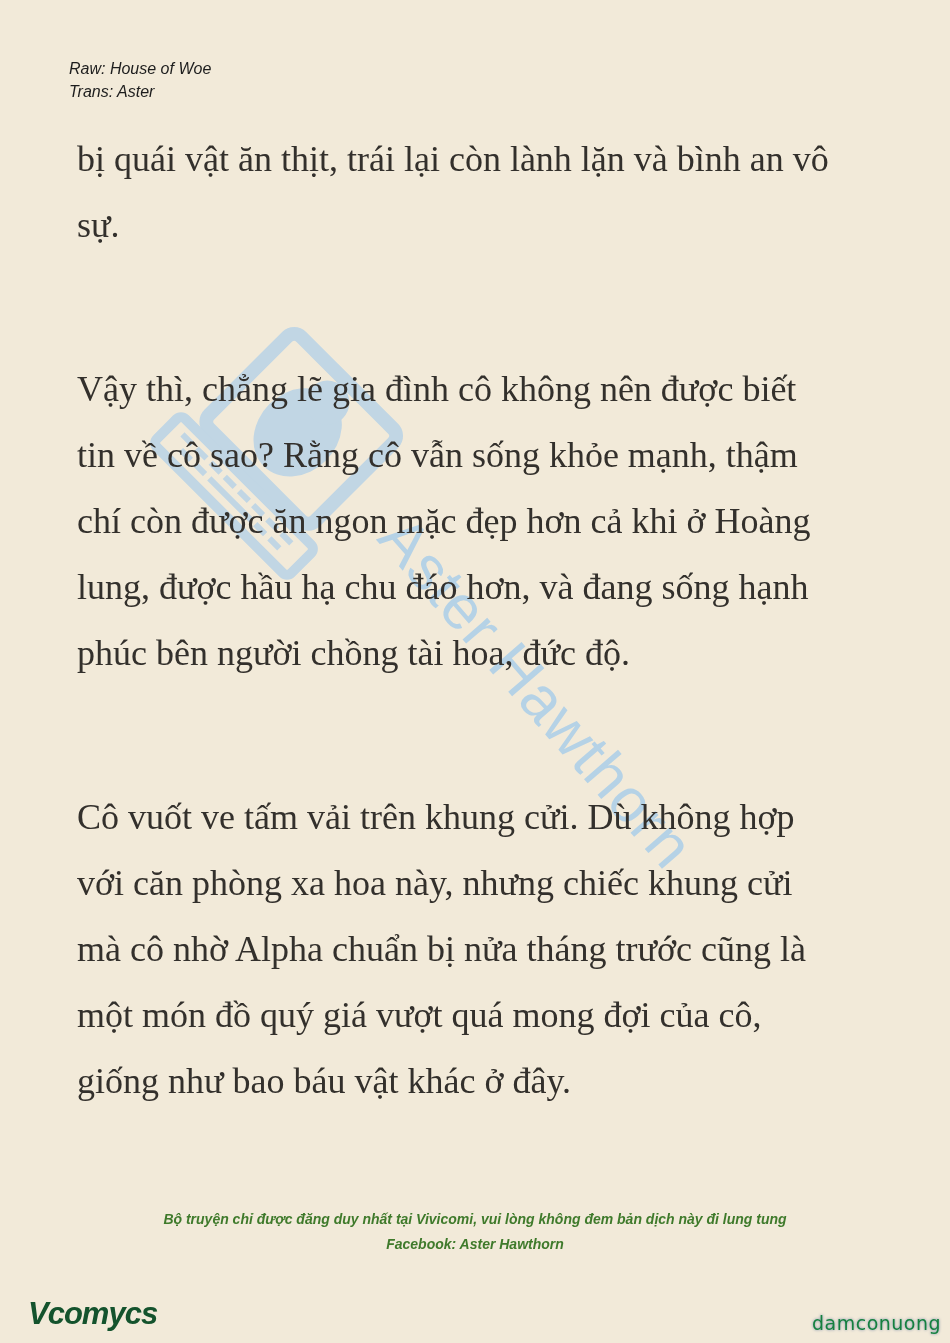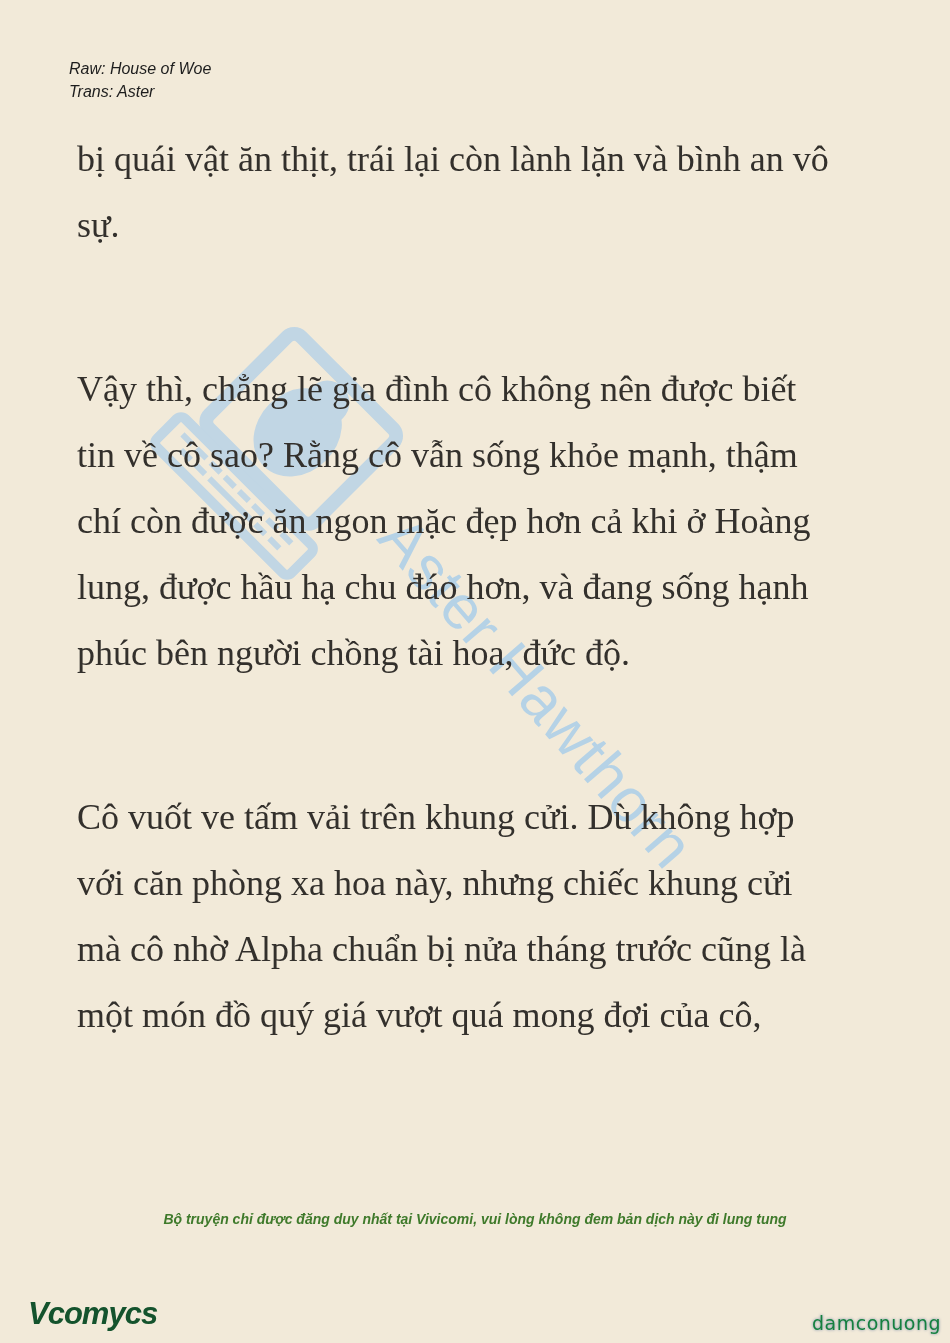--- a/index.html
+++ b/index.html
@@ -151,21 +151,23 @@
     <span class="line">tin về cô sao? Rằng cô vẫn sống khỏe mạnh, thậm</span>
     <span class="line">chí còn được ăn ngon mặc đẹp hơn cả khi ở Hoàng</span>
     <span class="line">lung, được hầu hạ chu đáo hơn, và đang sống hạnh</span>
     <span class="line">phúc bên người chồng tài hoa, đức độ.</span>
   </p>
   <p class="para">
     <span class="line">Cô vuốt ve tấm vải trên khung cửi. Dù không hợp</span>
     <span class="line">với căn phòng xa hoa này, nhưng chiếc khung cửi</span>
     <span class="line">mà cô nhờ Alpha chuẩn bị nửa tháng trước cũng là</span>
     <span class="line">một món đồ quý giá vượt quá mong đợi của cô,</span>
+    <span class="line">giống như bao báu vật khác ở đây.</span>
   </p>
 </div>
 
 <div class="notice">
   <div>Bộ truyện chỉ được đăng duy nhất tại Vivicomi, vui lòng không đem bản dịch này đi lung tung</div>
+  <div>Facebook: Aster Hawthorn</div>
 </div>
 
 <div class="logo-left">Vcomycs</div>
 <div class="logo-right">damconuong</div>
 
 </body></html>

